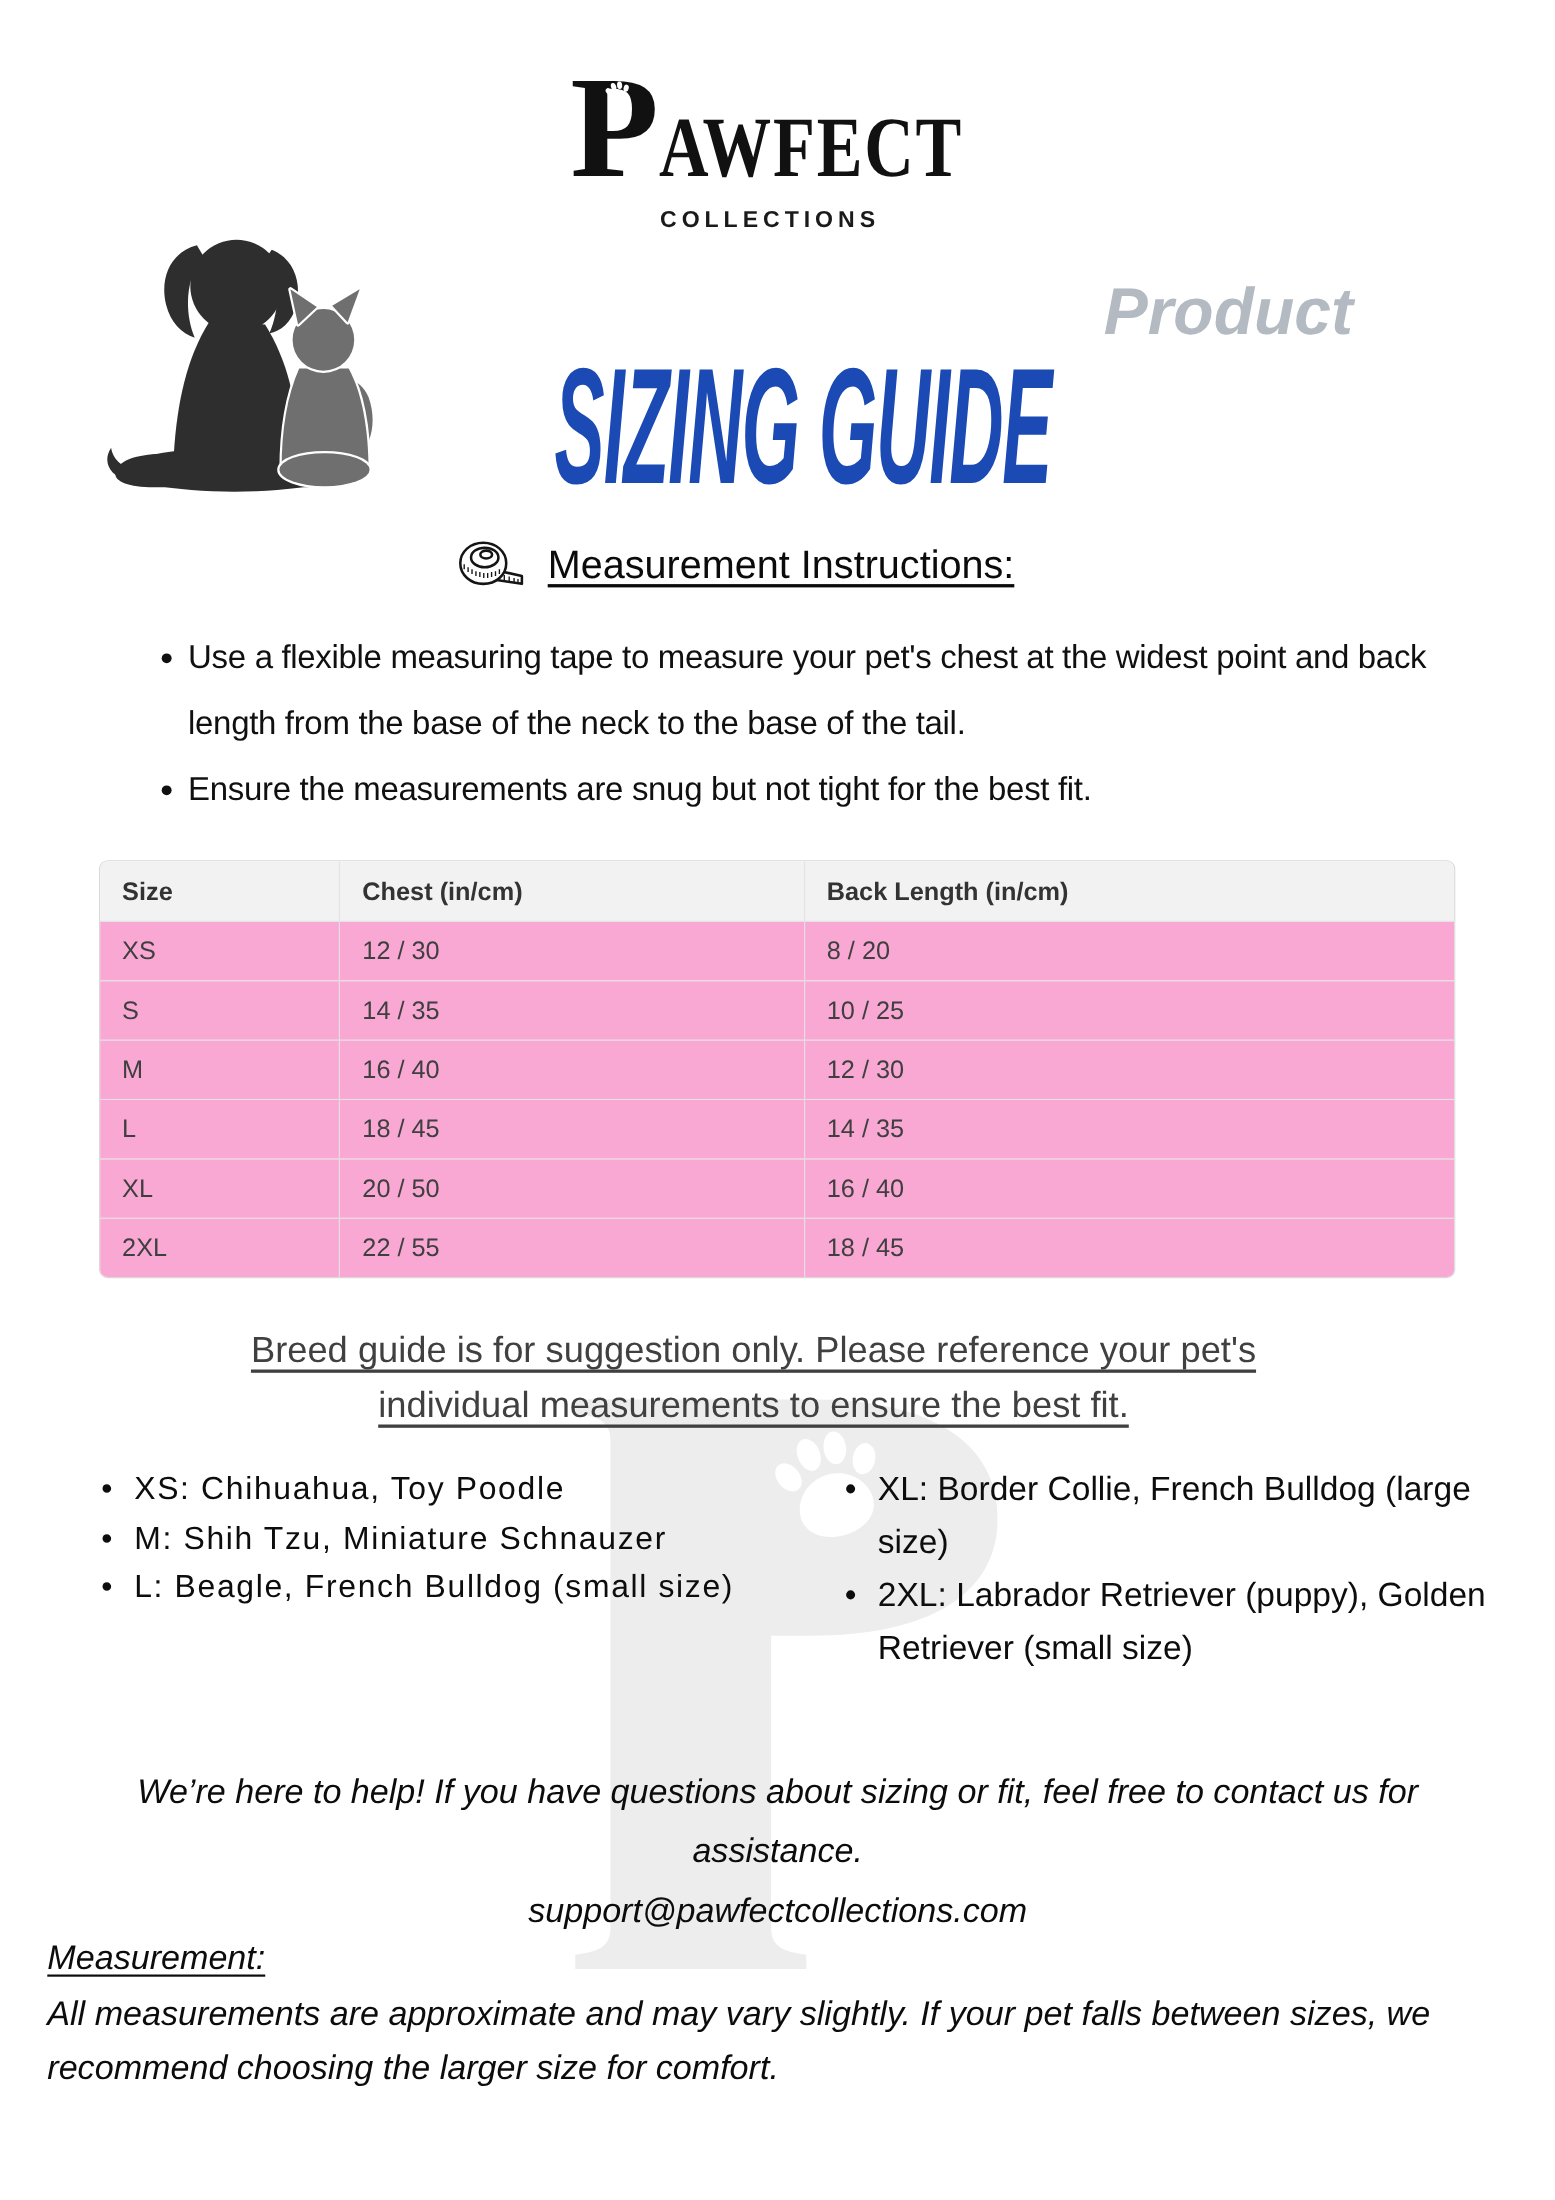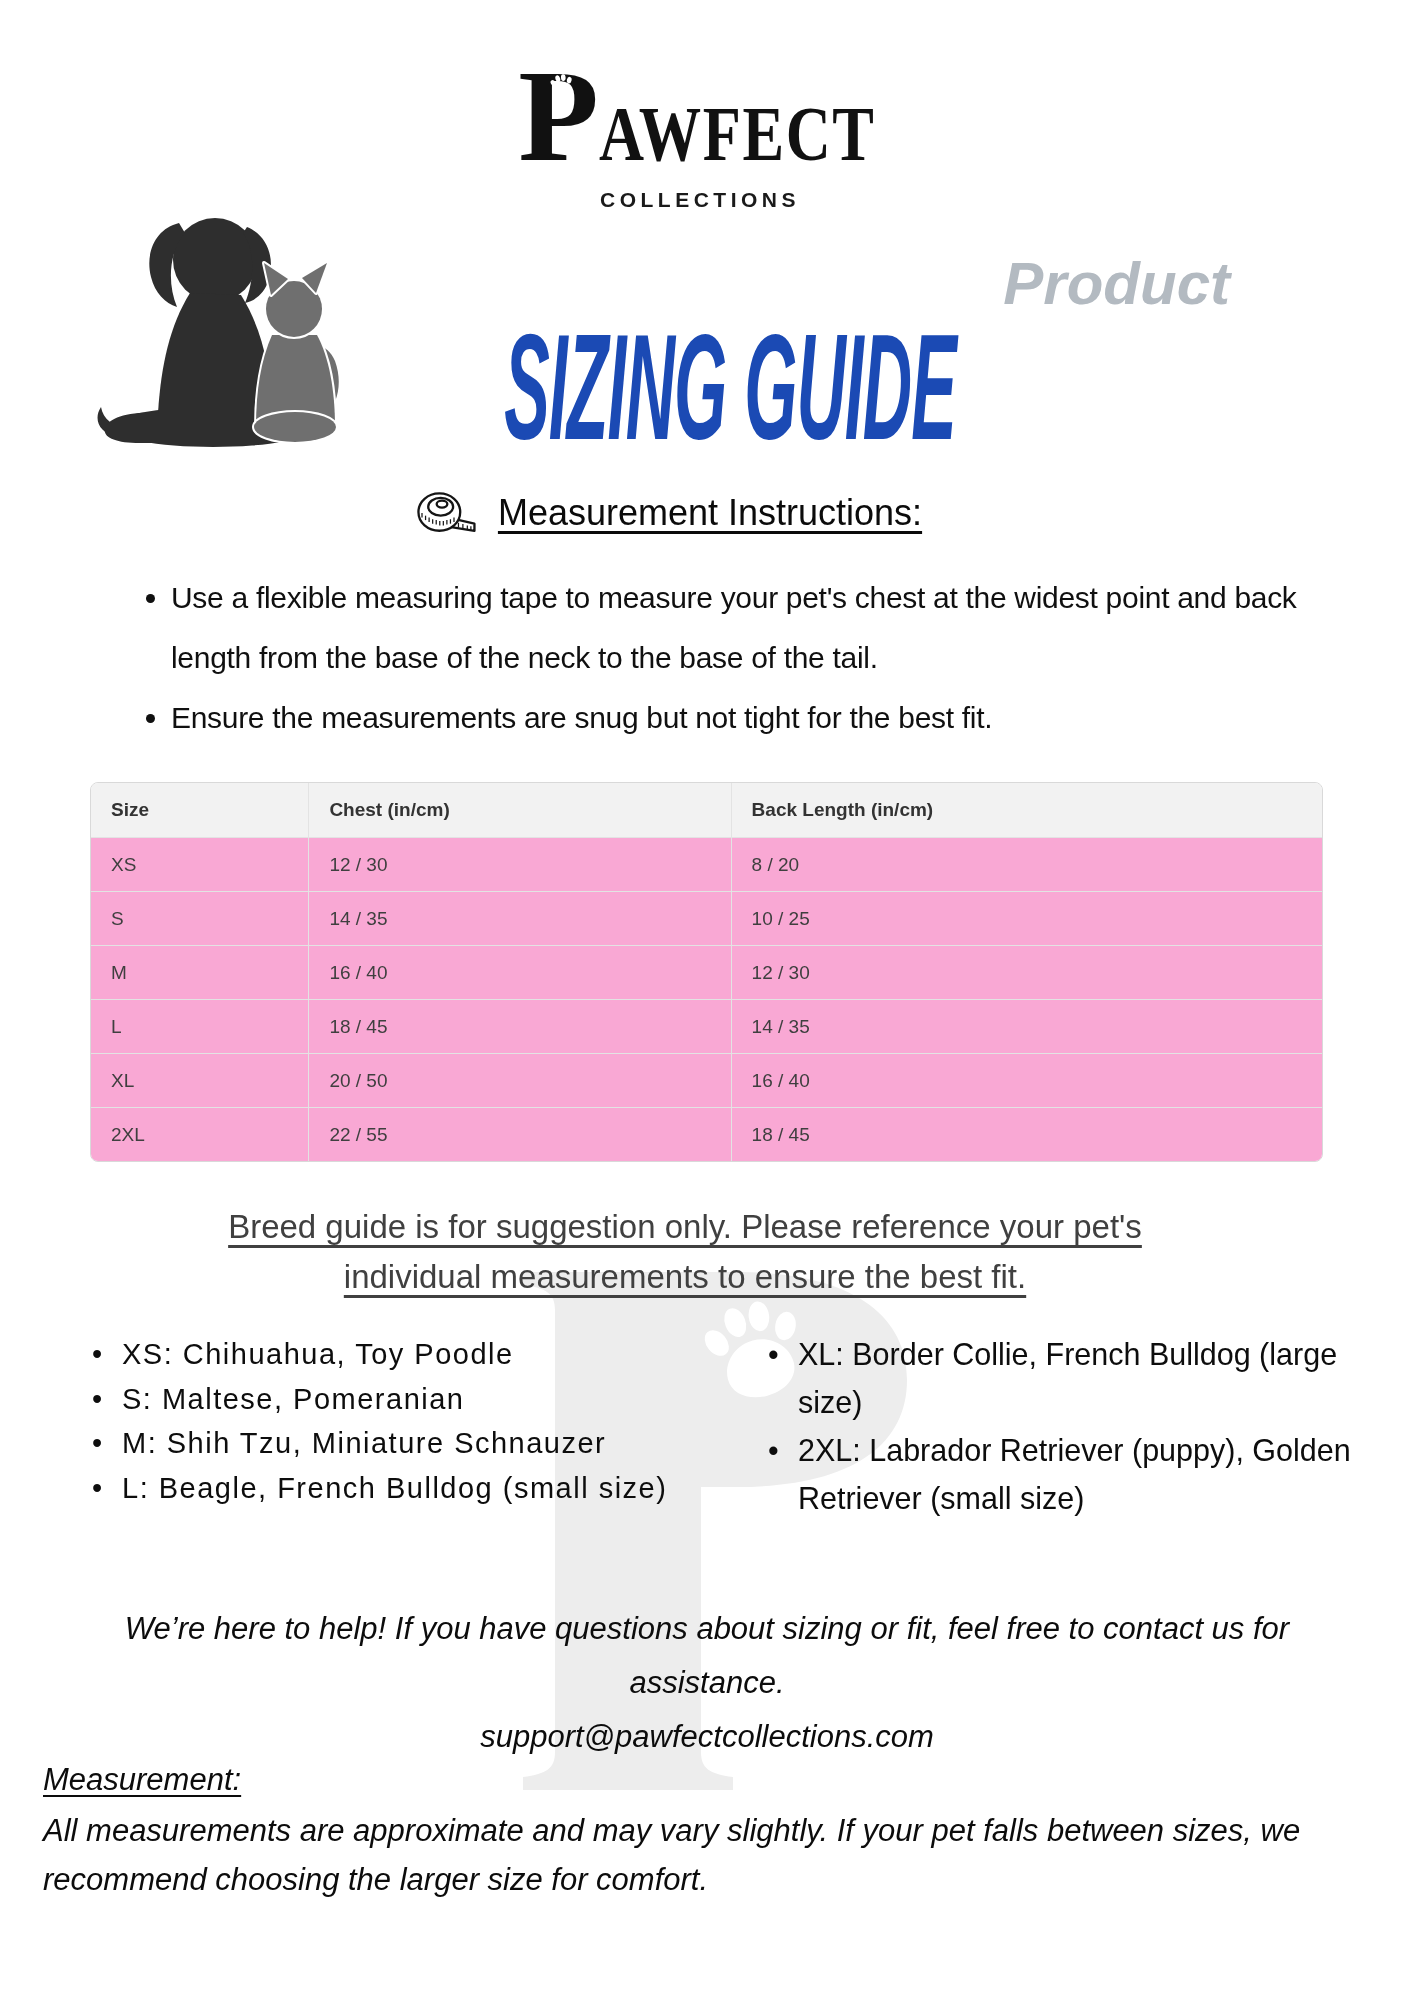--- a/index.html
+++ b/index.html
@@ -61,21 +61,21 @@
     margin:0;padding:0 0 0 36px;
     font-size:30px;line-height:60px;letter-spacing:-0.3px;color:#101010;
   }
   .bullet-list li{margin:0;padding:0;}
   
   .size-table-wrap{
     position:absolute;left:90px;top:782px;width:1233px;
     border:1px solid #d9d9d9;border-radius:8px;overflow:hidden;
     box-sizing:border-box;
   }
-  table.size-table{width:100%;border-collapse:collapse;font-size:19px;}
+  table.size-table{width:100%;border-collapse:collapse;font-size:23px;}
   table.size-table th{
     background:#f2f2f2;text-align:left;font-weight:600;color:#333333;
     height:54px;padding:0 20px;
   }
   table.size-table td{
     color:#3f3f3f;height:53px;padding:0 20px;border-top:1px solid #e3e3e3;
     background:#f9a8d4;
   }
   table.size-table th:nth-child(1),table.size-table td:nth-child(1){width:17.7%;}
   table.size-table th:nth-child(2),table.size-table td:nth-child(2){width:34.3%;border-left:1px solid #e3e3e3;}
@@ -254,21 +254,20 @@
         </tbody>
       </table>
     </div>
 
     <div class="breed-note">
       <span>Breed guide is for suggestion only. Please reference your pet's individual measurements to ensure the best fit.</span>
     </div>
 
     <ul class="breed-list breed-left">
       <li>XS: Chihuahua, Toy Poodle</li>
-      <li>S: Maltese, Pomeranian</li>
       <li>M: Shih Tzu, Miniature Schnauzer</li>
       <li>L: Beagle, French Bulldog (small size)</li>
     </ul>
     <ul class="breed-list breed-right">
       <li>XL: Border Collie, French Bulldog (large size)</li>
       <li>2XL: Labrador Retriever (puppy), Golden Retriever (small size)</li>
     </ul>
 
     <div class="contact">
       <div class="contact-message">We’re here to help! If you have questions about sizing or fit, feel free to contact us for assistance.</div>

